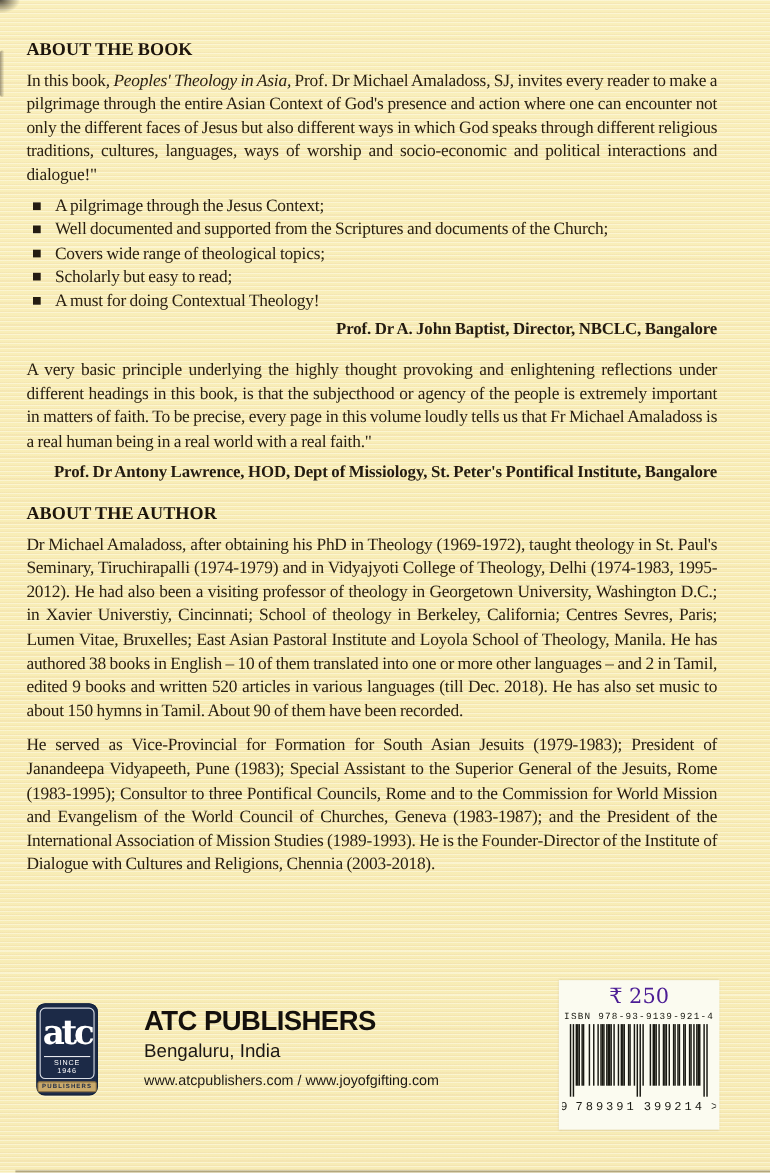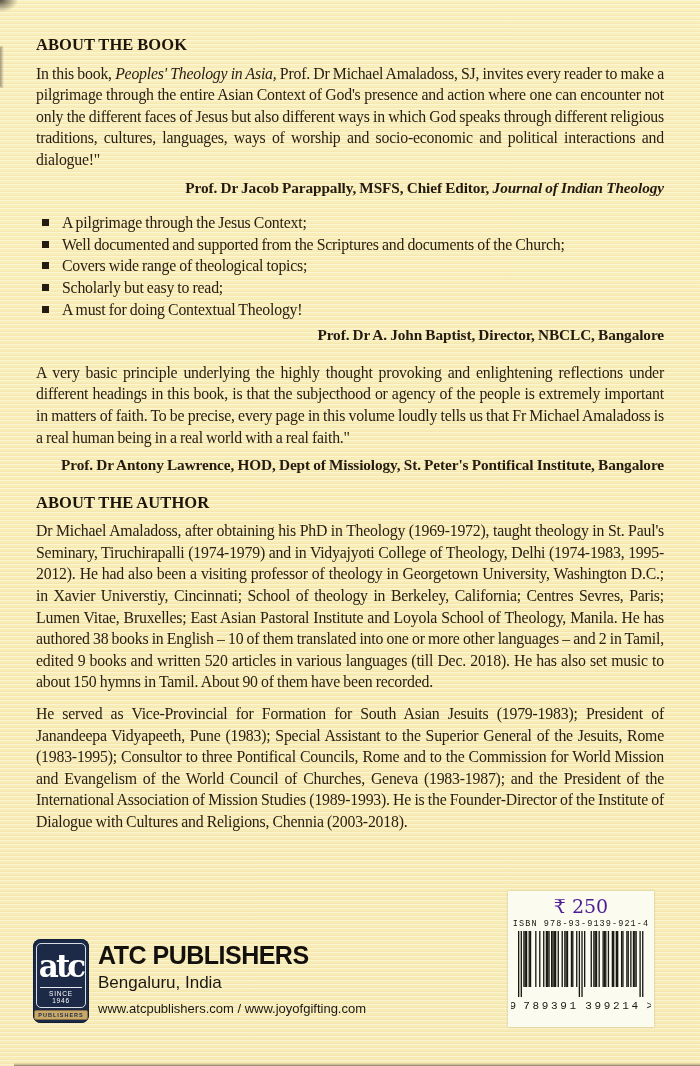--- a/index.html
+++ b/index.html
@@ -9,21 +9,21 @@
     background:
       repeating-linear-gradient(180deg,
         rgba(255,253,240,0.45) 0px, rgba(255,253,240,0.45) 1px,
         rgba(0,0,0,0) 1px, rgba(0,0,0,0) 3px,
         rgba(225,185,150,0.14) 3px, rgba(225,185,150,0.14) 4px),
       linear-gradient(180deg,#f9efbb 0%,#f8edb5 55%,#f7ecb6 100%);
     font-family:"Liberation Serif", serif;
     color:#2a2012;
   }
   .content{
-    position:absolute; left:36px; top:34px; width:628px;
+    position:absolute; left:24px; top:34px; width:628px;
     font-size:15.8px; line-height:21.6px;
     letter-spacing:-0.2px; word-spacing:-0.5px;
     text-align:justify; hyphens:none;
   }
   .sec-heading{
     font-size:16.5px; font-weight:bold; color:#1d150c;
     letter-spacing:0.1px; margin:0 0 7px 0; text-align:left;
   }
   .para{margin:4px 0 6px 0;}
   .book-title-italic{font-style:italic;}
@@ -51,21 +51,21 @@
   .price{
     font-family:"DejaVu Serif","DejaVu Sans",serif;
     font-size:19px; color:#4c1d95; margin-top:4px; line-height:22px;
   }
   .isbn{
     font-family:"Liberation Mono",monospace; font-size:8.5px;
     letter-spacing:1.1px; color:#17170f; margin-top:2px; white-space:nowrap;
   }
   svg.barcode{margin-top:2px;}
 
-  .publisher{position:absolute; left:33px; top:939px; display:flex;}
+  .publisher{position:absolute; left:33px; top:912px; display:flex;gap:33px;}
   .logo{
     width:56px; height:84px; background:#1c2a47; border-radius:8px;
     box-sizing:border-box; padding:4px 3px 3px 3px;
     display:flex; flex-direction:column; align-items:center;
     box-shadow:0 0 0 1px #10203a inset;
   }
   .logo-inner{
     width:100%; box-sizing:border-box; border:1px solid #d8dce4; border-radius:5px;
     flex:1; display:flex; flex-direction:column; align-items:center; justify-content:flex-start;
   }
@@ -106,21 +106,20 @@
 </head>
 <body>
 
 <div class="cover">
 
   <div class="content">
 
     <div>
       <div class="sec-heading">ABOUT THE BOOK</div>
       <p class="para"><span>In this book, </span><span class="book-title-italic">Peoples' Theology in Asia,</span><span> Prof. Dr Michael Amaladoss, SJ, invites every reader to make a pilgrimage through the entire Asian Context of God's presence and action where one can encounter not only the different faces of Jesus but also different ways in which God speaks through different religious traditions, cultures, languages, ways of worship and socio-economic and political interactions and dialogue!"</span></p>
-      <div class="attribution"><span>Prof. Dr Jacob Parappally, MSFS, Chief Editor, </span><span class="ital">Journal of Indian Theology</span></div>
 
       <ul class="features">
         <li>
             <span class="sq"></span>
             <span>A pilgrimage through the Jesus Context;</span>
           </li>
         <li>
             <span class="sq"></span>
             <span>Well documented and supported from the Scriptures and documents of the Church;</span>
           </li>

